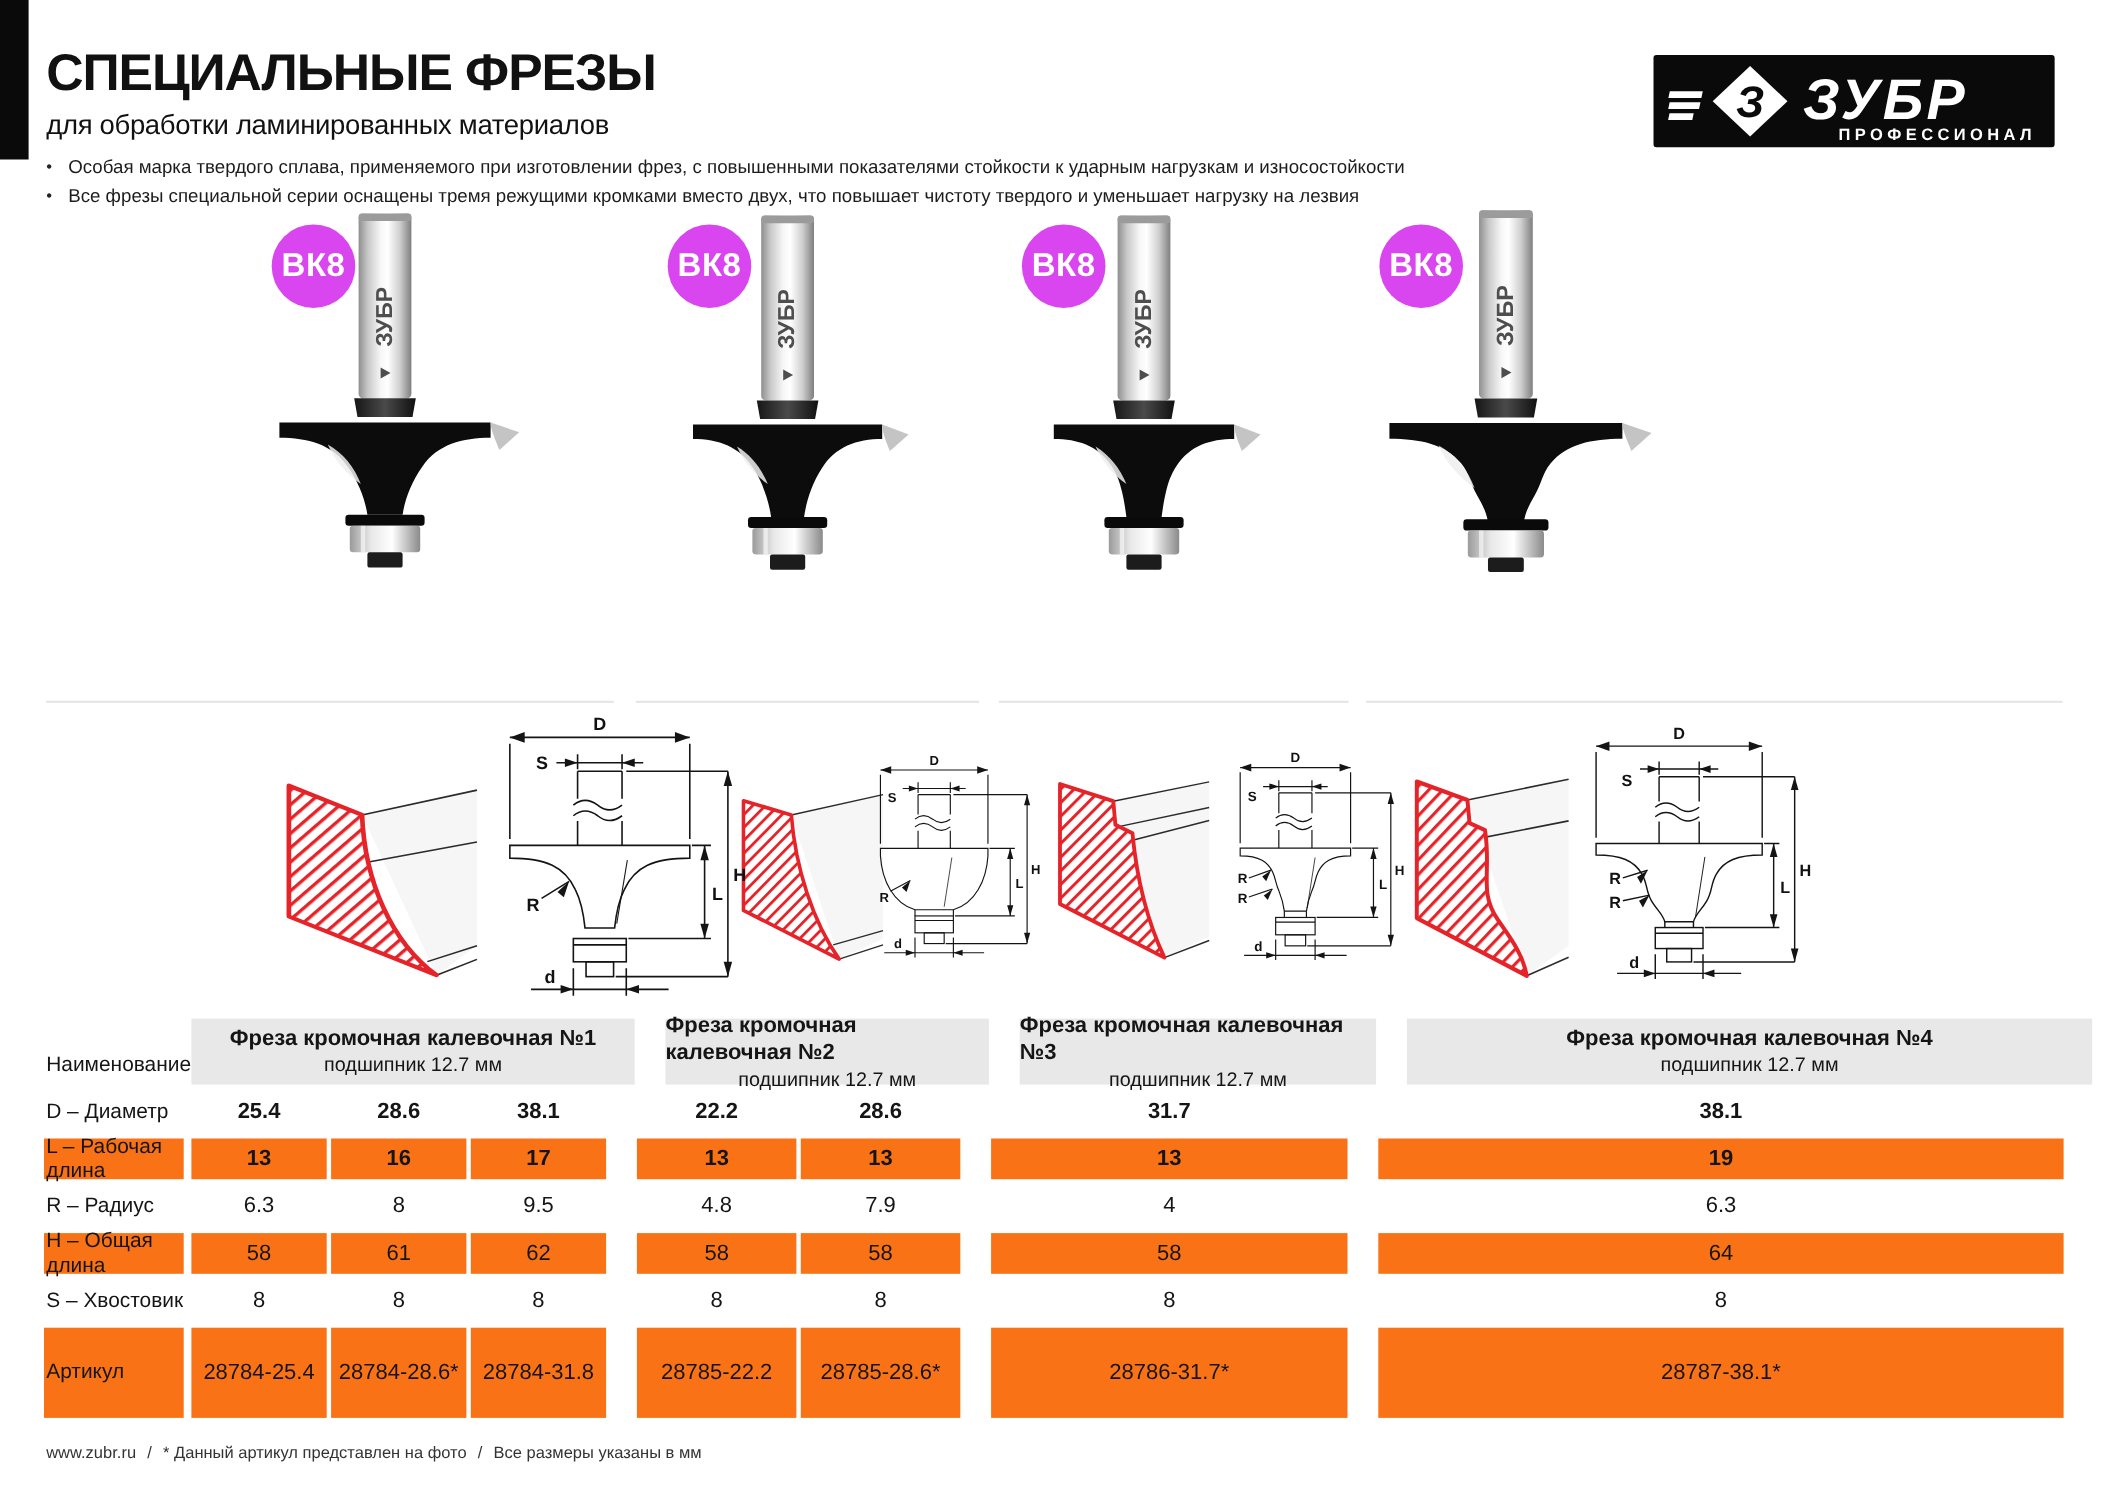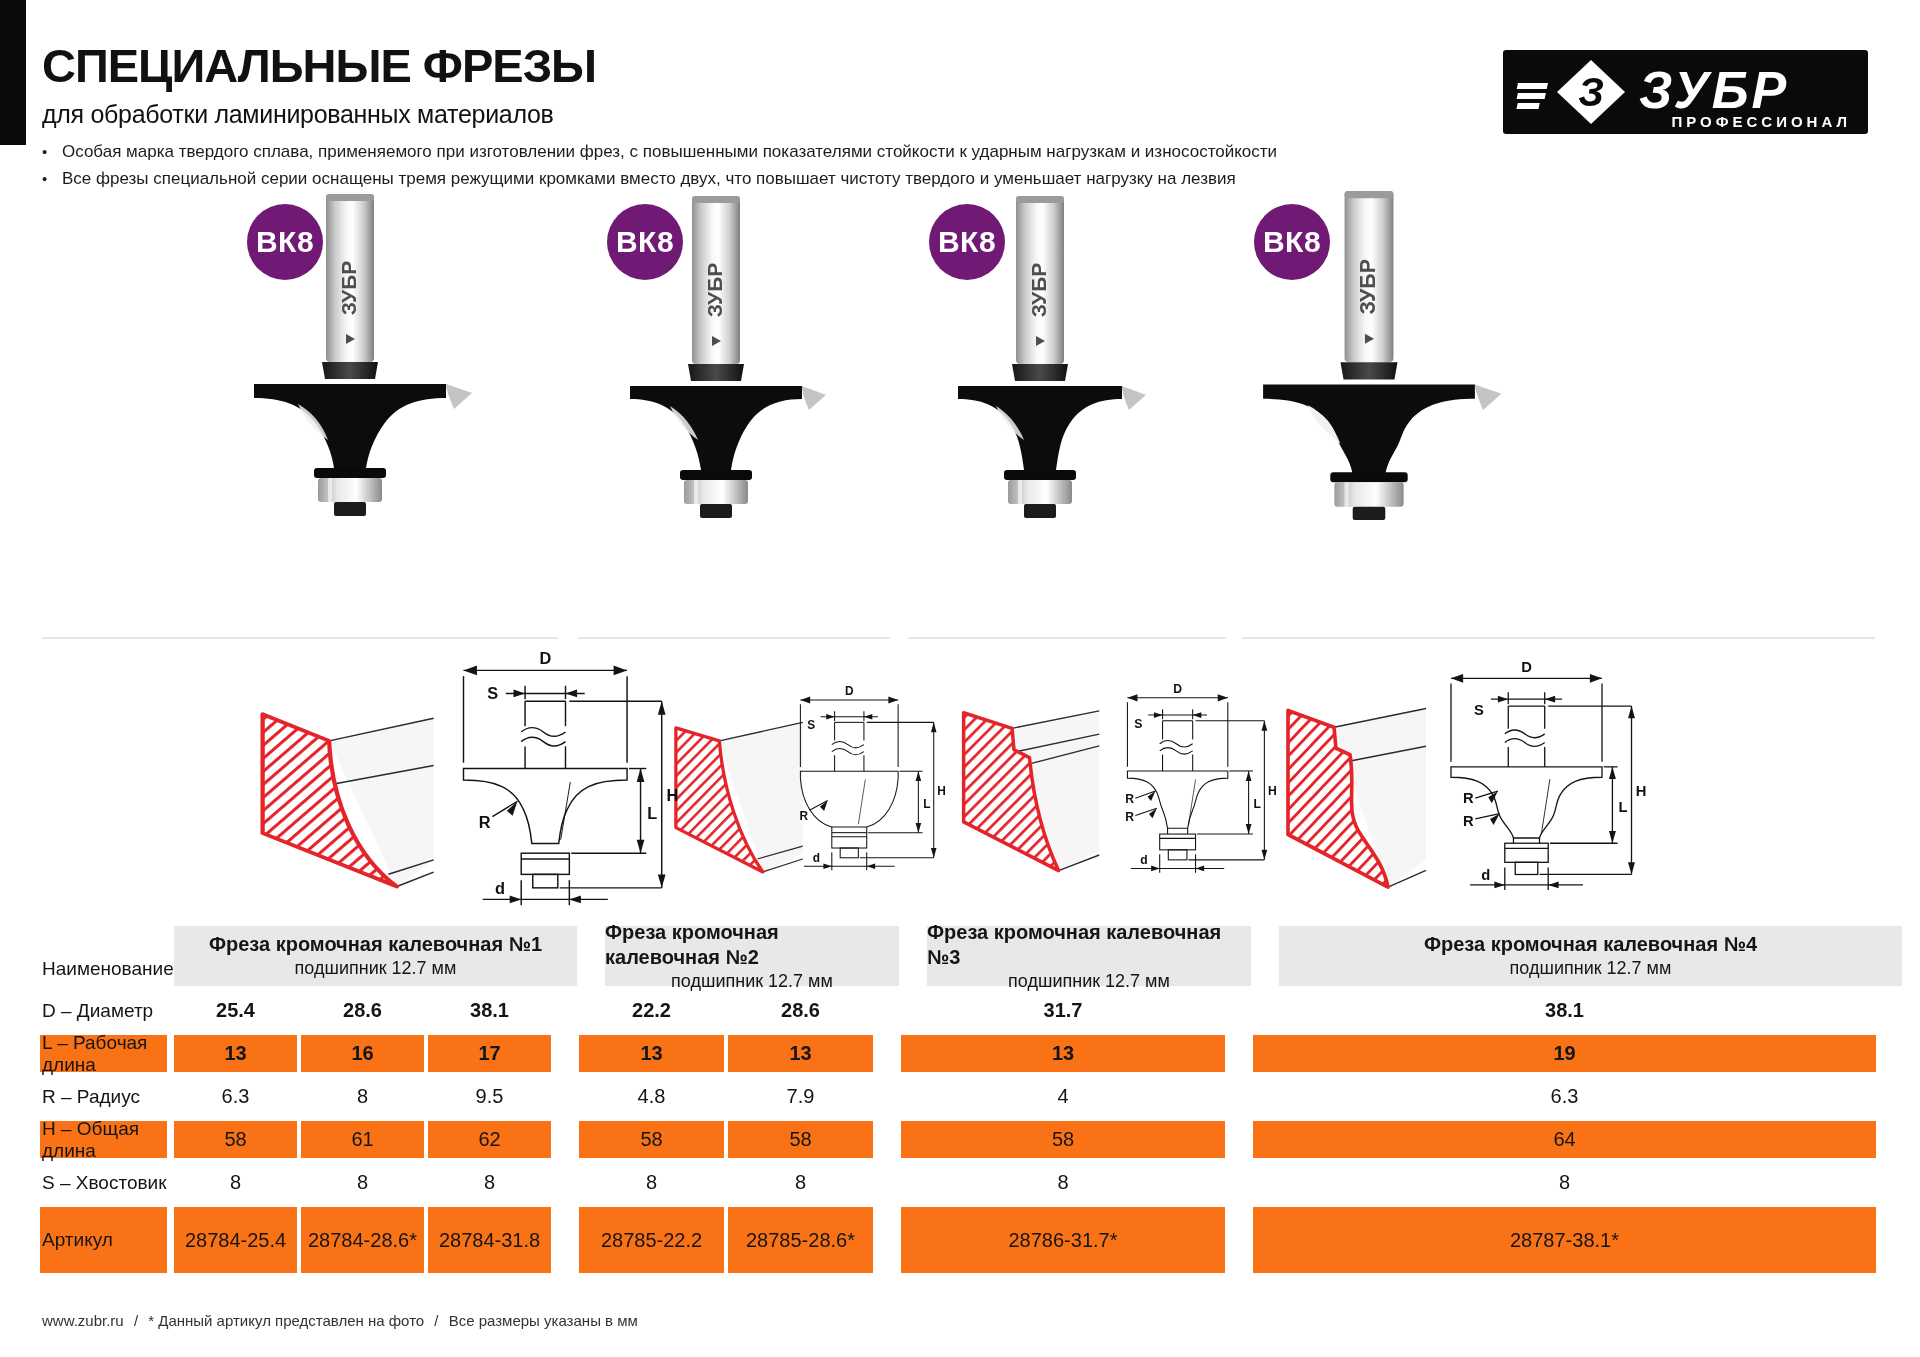--- a/index.html
+++ b/index.html
@@ -12,36 +12,36 @@
   .title{left:42px;top:40px;font-size:47px;font-weight:800;letter-spacing:-1px;line-height:1.1;white-space:nowrap;}
   .subtitle{left:42px;top:100px;font-size:25px;font-weight:400;letter-spacing:-0.3px;white-space:nowrap;}
   .bullets{left:42px;top:142px;}
   .bullet-line{display:flex;align-items:flex-start;font-size:17px;color:#1c1c1c;margin-bottom:7px;white-space:nowrap;}
   .bullet-dot{width:20px;font-size:15px;color:#222;padding-top:1px;}
 
   
   .logo-box{left:1503px;top:50px;width:365px;height:84px;}
 
   
-  .badge{width:76px;height:76px;border-radius:50%;background:#701a75;color:#fff;display:flex;align-items:center;justify-content:center;font-size:30px;font-weight:800;letter-spacing:0.5px;z-index:5;}
+  .badge{width:76px;height:76px;border-radius:50%;background:#d946ef;color:#fff;display:flex;align-items:center;justify-content:center;font-size:30px;font-weight:800;letter-spacing:0.5px;z-index:5;}
 
   
   .divider{height:2px;background:#e6e6e6;top:637px;}
 
   
   .trow{display:flex;margin-left:40px;}
   .cell{display:flex;align-items:center;justify-content:center;font-size:20px;color:#151515;}
   .lbl{justify-content:flex-start;font-size:19px;padding-left:2px;}
   .w-label{width:125px;}
   .w-a{width:123px;} .w-b{width:145px;} .w-c{width:324px;} .w-d{width:623px;}
   .w-g1{width:403px;} .w-g2{width:294px;}
   .gap7{margin-left:7px;} .gap4{margin-left:4px;} .gap28{margin-left:28px;}
   .h-head{height:60px;margin-bottom:6px;}
   .h-row{height:37px;margin-bottom:6px;}
-  .h-art{height:66px;}
+  .h-art{height:82px;}
   .stripe{background:#f97316;}
   .ghead{background:#e8e8e8;display:flex;flex-direction:column;align-items:center;justify-content:center;}
   .g-title{font-size:20px;font-weight:700;line-height:1.25;}
   .g-sub{font-size:18px;font-weight:400;line-height:1.25;}
   .name-cell{display:flex;align-items:flex-end;padding-bottom:6px;font-size:19px;}
   .bold{font-weight:700;}
 
   
   .footer{left:42px;top:1312px;font-size:15px;color:#333;white-space:nowrap;}
   .footer span{margin-right:6px;}

